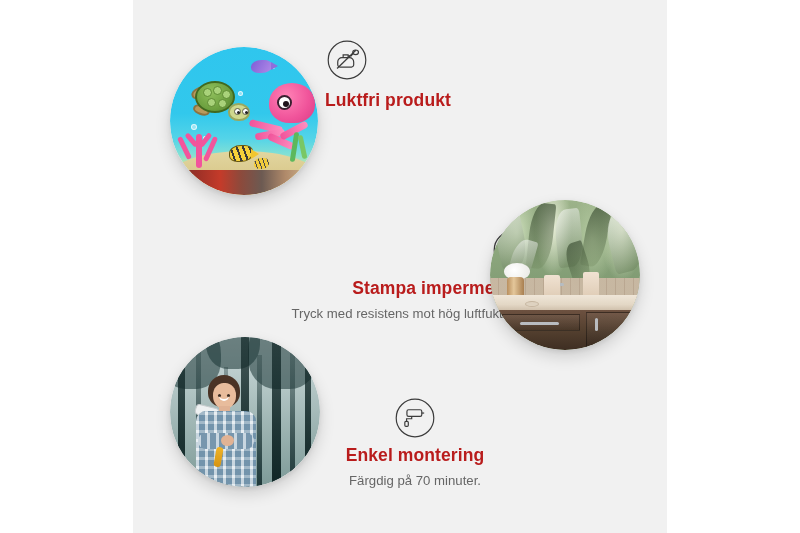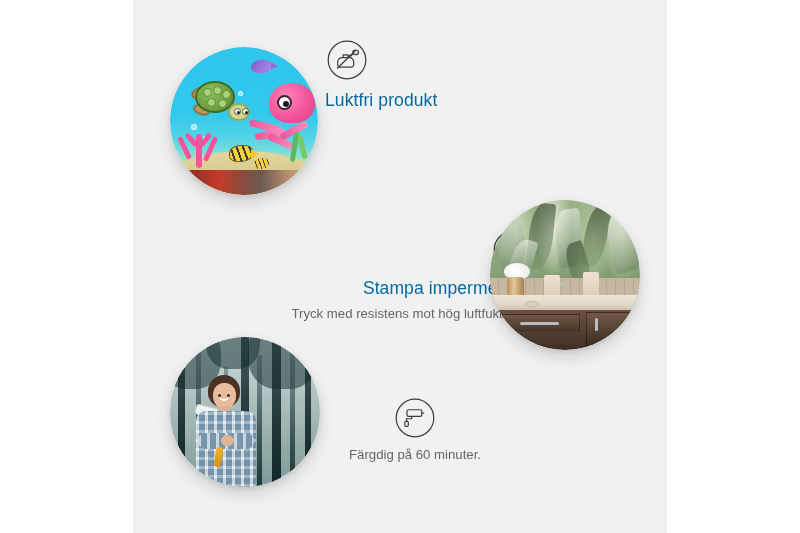--- a/index.html
+++ b/index.html
@@ -315,22 +315,22 @@
 
   
   .feature {
     position: absolute;
   }
   .feature-icon {
     width: 44px; height: 44px;
     display: block;
   }
   .feature-title {
-    color: #0369a1;
-    font-weight: normal;
+    color: #b91c1c;
+    font-weight: bold;
     font-size: 17.5px;
     letter-spacing: .1px;
     line-height: 1.25;
   }
   .feature-body {
     color: #666666;
     font-size: 13.2px;
     line-height: 1.45;
   }
 
@@ -512,16 +512,17 @@
   </div>
 
   <div id="feature-assembly" class="feature">
     <svg class="feature-icon" viewBox="0 0 48 48">
       <circle cx="24" cy="24" r="20.5" fill="none" stroke="#3c3c3c" stroke-width="1.3"></circle>
       <rect x="15.2" y="15" width="16.2" height="7.2" rx="1.8" fill="none" stroke="#3c3c3c" stroke-width="1.3"></rect>
       <path d="M20.4 22.2v2.6h-5.6v3.1" fill="none" stroke="#3c3c3c" stroke-width="1.3"></path>
       <rect x="12.9" y="27.6" width="3.8" height="5.6" rx="1.2" fill="none" stroke="#3c3c3c" stroke-width="1.3"></rect>
       <line x1="31.4" y1="18.6" x2="34" y2="18.6" stroke="#3c3c3c" stroke-width="1.3"></line>
     </svg>
-    <div class="feature-body">Färgdig på 60 minuter.</div>
+    <div class="feature-title">Enkel montering</div>
+    <div class="feature-body">Färgdig på 70 minuter.</div>
   </div>
 
 </div>
 
 </body></html>

